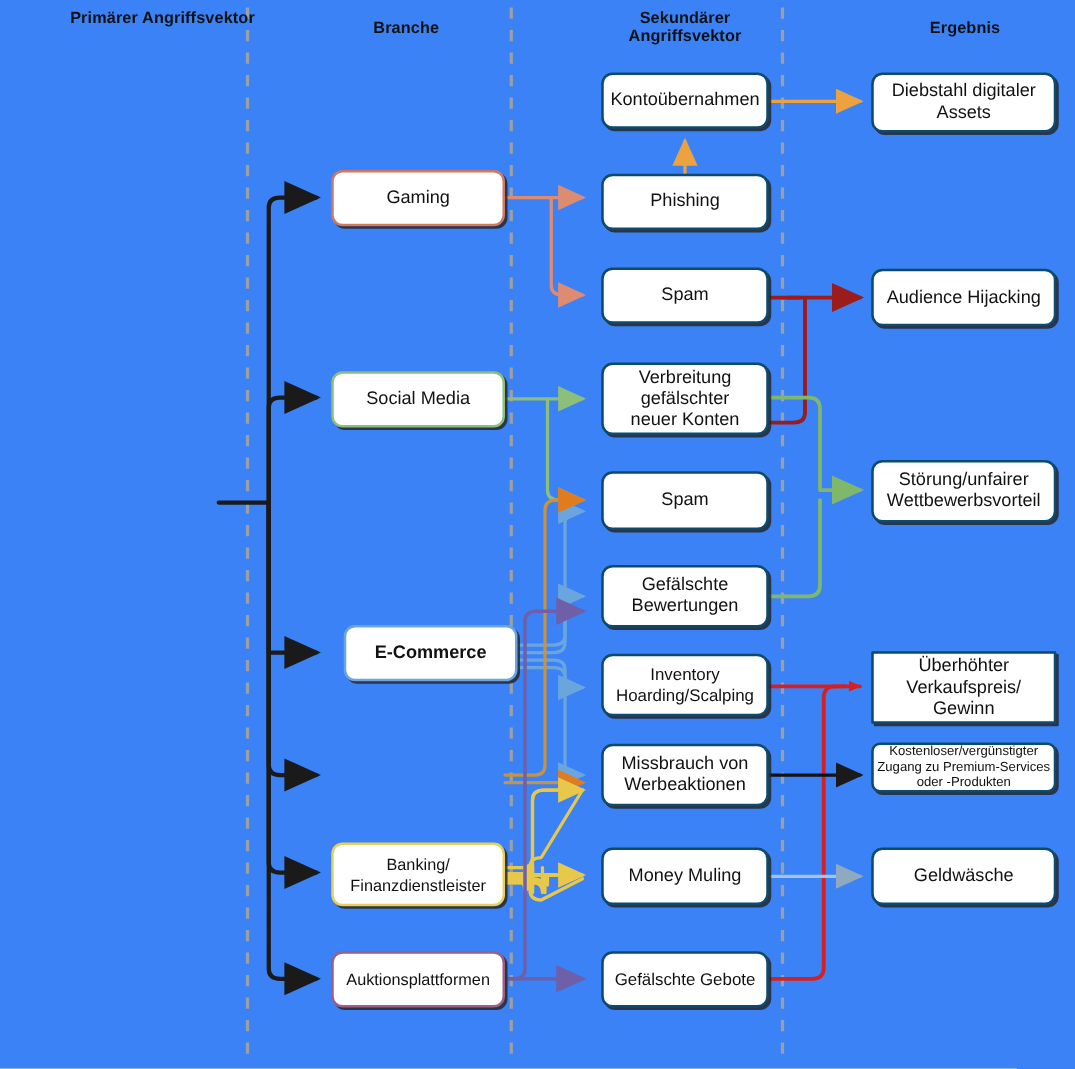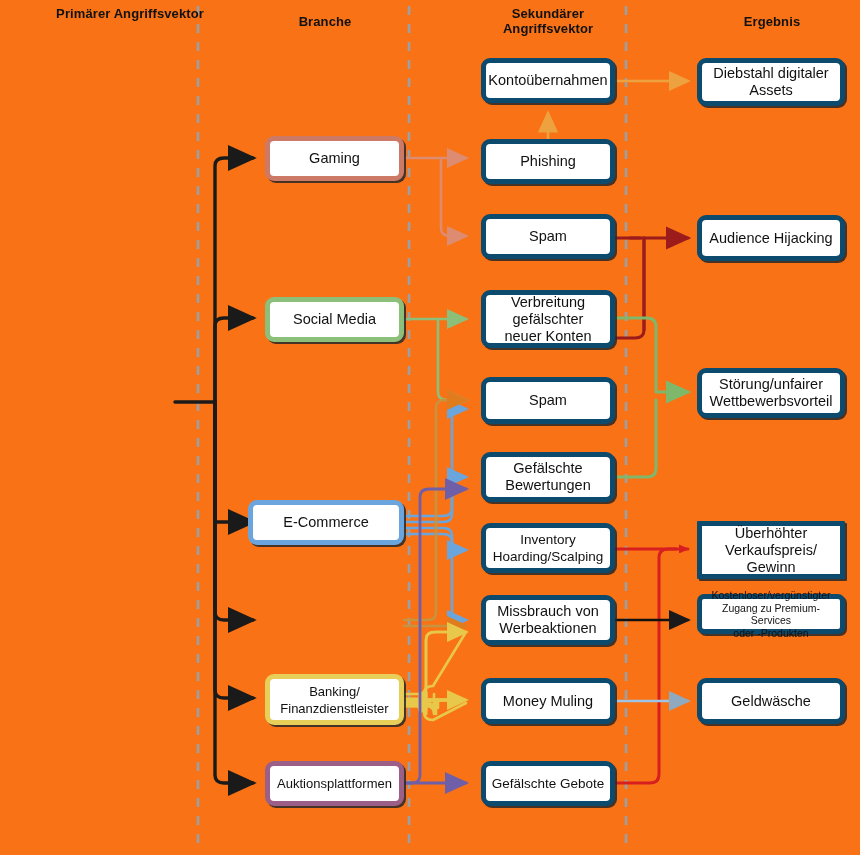--- a/index.html
+++ b/index.html
@@ -1,24 +1,24 @@
 <!DOCTYPE html>
 <html><head>
 <meta charset="utf-8">
 <style>
   html,body{margin:0;padding:0;background:#ffffff;}
   body{width:860px;height:855px;font-family:"Liberation Sans","DejaVu Sans",sans-serif;}
-  #stage{position:relative;width:860px;height:855px;overflow:hidden;background:#f97316;}
+  #stage{position:relative;width:860px;height:855px;overflow:hidden;background:#3b82f6;}
   svg#wires{position:absolute;left:0;top:0;width:860px;height:855px;pointer-events:none;}
 
   .colhead{position:absolute;text-align:center;font-weight:bold;font-size:13px;color:#111;
            line-height:15px;letter-spacing:.1px;}
 
   .node{position:absolute;box-sizing:border-box;display:flex;align-items:center;
-        justify-content:center;text-align:center;background:#fff;border:5px solid #0c4a6e;
+        justify-content:center;text-align:center;background:#fff;border:2px solid #0c4a6e;
         border-radius:9px;font-size:14.5px;color:#111;line-height:17px;padding:2px 0;
         box-shadow:2px 2px 0 rgba(40,40,40,.85);}
   .node.sq{border-radius:1px;}
   .node.tiny{font-size:10.5px;line-height:12.5px;border-radius:7px;}
   .node.root{border-radius:11px;}
   .node span{display:block;width:100%;}
 </style>
 </head>
 <body>
 
@@ -228,21 +228,21 @@
   <div class="node" style="left:265px;top:136px;width:139px;height:45px;border-color:#cc7a66;">
     <div>
         <span>Gaming</span>
       </div>
   </div>
   <div class="node" style="left:265px;top:297px;width:139px;height:45px;border-color:#8cc07a;">
     <div>
         <span>Social Media</span>
       </div>
   </div>
-  <div class="node" style="left:248px;top:500px;width:156px;height:45px;border-color:#6aa6dd;">
+  <div class="node" style="left:275px;top:500px;width:139px;height:45px;border-color:#6aa6dd;font-weight:bold;">
     <div>
         <span>E-Commerce</span>
       </div>
   </div>
   <div class="node" style="left:265px;top:674px;width:139px;height:51px;border-color:#e8cf5a;font-size:13px;">
     <div>
       <span>Banking/</span>
       <span>Finanzdienstleister</span>
     </div>
   </div>

